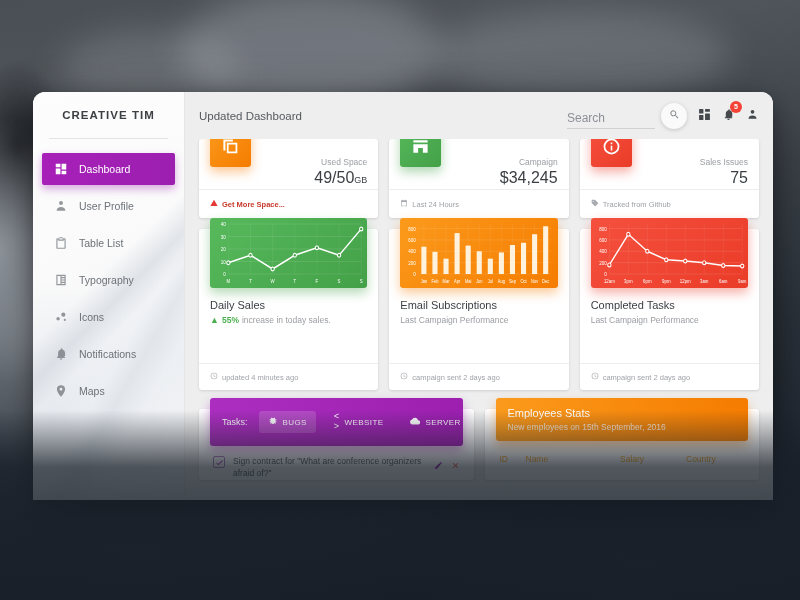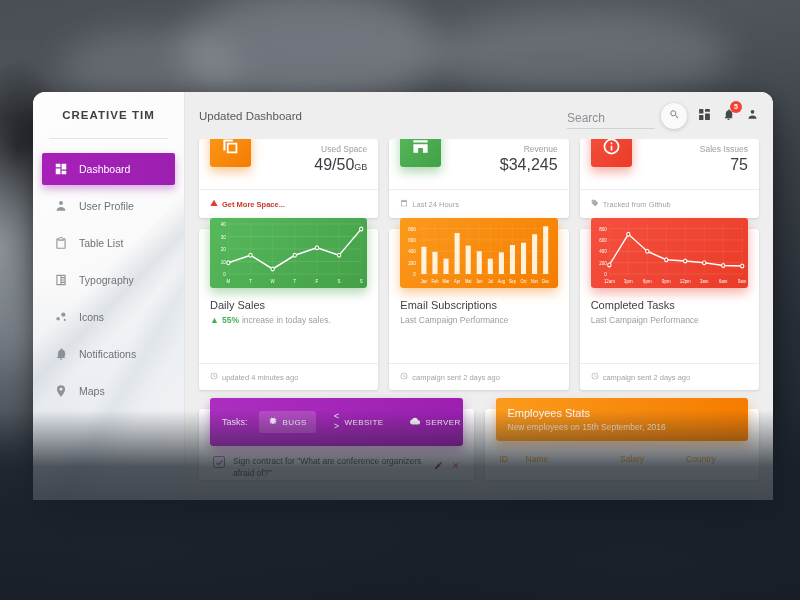--- a/index.html
+++ b/index.html
@@ -169,21 +169,21 @@
     width: 41px; height: 41px; border-radius: 3px;
     margin-top: -13px;
     display: flex; align-items: center; justify-content: center;
     flex: 0 0 41px;
   }
   .stat-icon svg { width: 19px; height: 19px; fill: #fff; }
   .stat-icon.orange { background: linear-gradient(135deg,#fb9a1c 0%,#f57c00 100%); box-shadow: 0 5px 11px rgba(245,124,0,.42); }
   .stat-icon.green  { background: linear-gradient(135deg,#56b85b 0%,#43a047 100%); box-shadow: 0 5px 11px rgba(67,160,71,.42); }
   .stat-icon.red    { background: linear-gradient(135deg,#f5503e 0%,#ea3c28 100%); box-shadow: 0 5px 11px rgba(234,60,40,.42); }
   .stat-icon.cyan   { background: linear-gradient(135deg,#10c3da 0%,#00b2cc 100%); box-shadow: 0 5px 11px rgba(0,178,204,.42); }
-  .stat-text { margin-left: auto; text-align: right; padding-top: 5px; }
+  .stat-text { margin-left: auto; text-align: right; padding-top: 18px; }
   .stat-label { font-size: 8.5px; color: #9a9da2; line-height: 1.2; }
   .stat-value { font-size: 16px; color: #3b3f44; line-height: 1.25; margin-top: 1px; }
   .stat-value .unit { font-size: 9px; }
   .stat-divider { height: 1px; background: #ededed; margin: 0 -11px; }
   .stat-foot {
     display: flex; align-items: center; gap: 4px;
     height: 28px;
     font-size: 7.5px; color: #a0a3a8;
   }
   .stat-foot svg { width: 8px; height: 8px; fill: #a7aaaf; flex: 0 0 8px; }
@@ -428,21 +428,21 @@
           </div>
 
           <div class="stat-card">
             <div class="stat-top">
               <div class="stat-icon green">
                 <svg viewBox="0 0 24 24">
                     <path d="M3 4h18v3H3V4zm0 5h18v11h-6v-6H9v6H3V9z"></path>
                   </svg>
               </div>
               <div class="stat-text">
-                <div class="stat-label">Revenue</div>
+                <div class="stat-label">Campaign</div>
                 <div class="stat-value">$34,245</div>
               </div>
             </div>
             <div class="stat-divider"></div>
             <div class="stat-foot">
               <span><svg viewBox="0 0 24 24">
                     <path d="M7 2v2H5a2 2 0 00-2 2v14a2 2 0 002 2h14a2 2 0 002-2V6a2 2 0 00-2-2h-2V2h-2v2H9V2H7zM5 9h14v11H5V9z"></path>
                   </svg></span>
               <span>Last 24 Hours</span>
             </div>

